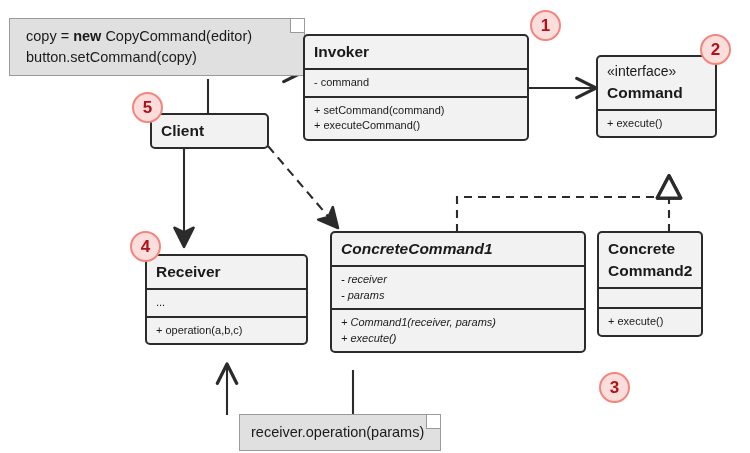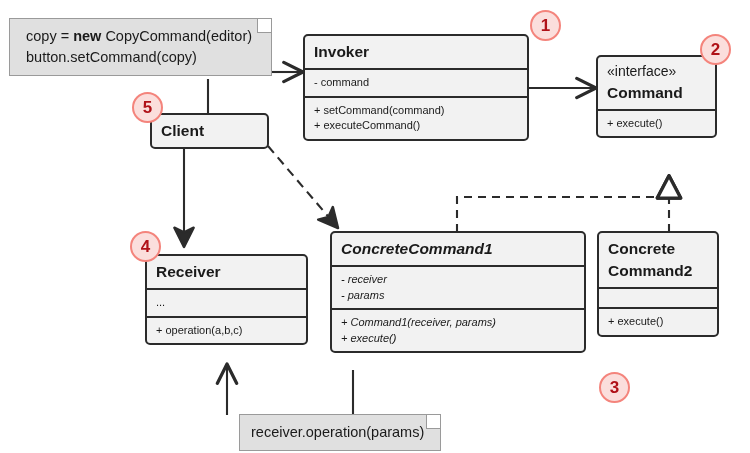--- a/index.html
+++ b/index.html
@@ -153,21 +153,21 @@
 
     <g>
       <line x1="227" y1="415" x2="227" y2="364" stroke="#2b2b2b" stroke-width="2.1" marker-end="url(#open-arrow)"></line>
     </g>
 
     <g>
       <line x1="353" y1="370" x2="353" y2="415" stroke="#2b2b2b" stroke-width="2.1"></line>
     </g>
   </svg>
 
-  <div class="uml-note" style="left:9px; top:18px; width:263px;padding-left:16px;">
+  <div class="uml-note" style="left:9px; top:18px; width:296px;padding-left:16px;">
     <span class="fold"></span>
     <span class="note-line"><span>copy = </span><span class="kw">new</span><span> CopyCommand(editor)</span></span>
     <span class="note-line">button.setCommand(copy)</span>
   </div>
 
   <div class="uml-class" style="left:303px; top:34px; width:226px;">
     <div class="compartment cmp-title">Invoker</div>
     <div class="compartment">
       <span class="attr-line">- command</span>
     </div>
@@ -206,21 +206,21 @@
     <div class="compartment">
       <span class="attr-line">- receiver</span>
       <span class="attr-line">- params</span>
     </div>
     <div class="compartment">
       <span class="attr-line">+ Command1(receiver, params)</span>
       <span class="attr-line">+ execute()</span>
     </div>
   </div>
 
-  <div class="uml-class" style="left:597px; top:231px; width:122px;">
+  <div class="uml-class" style="left:597px; top:231px; width:106px;">
     <div class="compartment cmp-title">
       <span class="attr-line">Concrete</span>
       <span class="attr-line">Command2</span>
     </div>
     <div class="compartment cmp-empty"></div>
     <div class="compartment">
       <span class="attr-line">+ execute()</span>
     </div>
   </div>
 

